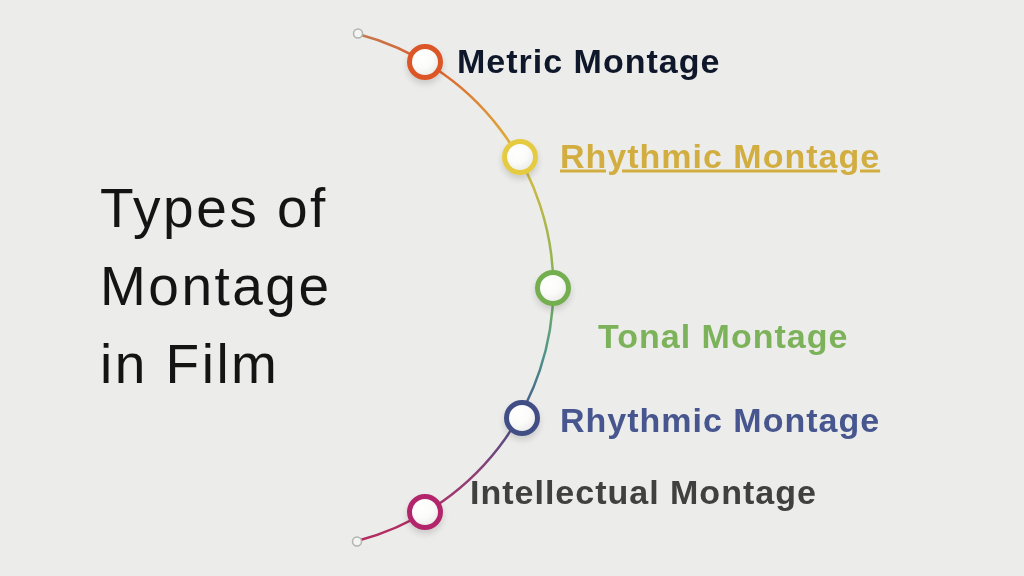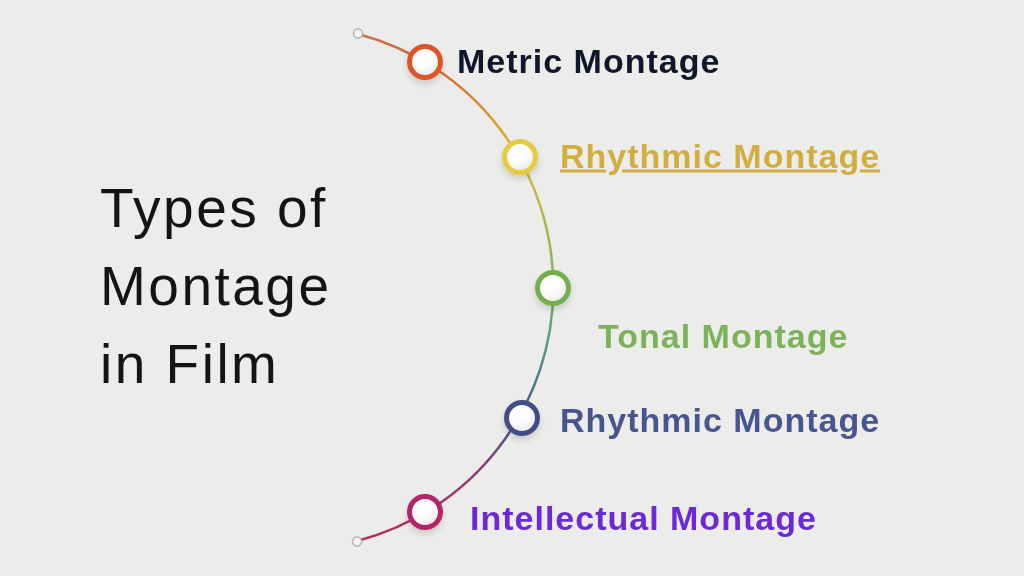--- a/index.html
+++ b/index.html
@@ -75,15 +75,15 @@
   <div class="node" style="left: 407px; top: 44px; border-color: rgb(220, 85, 38);"></div>
   <div class="node" style="left: 502px; top: 139px; border-color: rgb(229, 203, 66);"></div>
   <div class="node" style="left: 535px; top: 270px; border-color: rgb(115, 174, 79);"></div>
   <div class="node" style="left: 504px; top: 400px; border-color: rgb(65, 78, 133);"></div>
   <div class="node" style="left: 407px; top: 494px; border-color: rgb(179, 37, 107);"></div>
 
   <span class="label" style="left: 457px; top: 61px; color: #0f172a;">Metric Montage</span>
   <span class="label" style="left: 560px; top: 156px; color: rgb(210, 174, 65); text-decoration: underline;">Rhythmic Montage</span>
   <span class="label" style="left: 598px; top: 289px; color: rgb(124, 178, 89); margin-top: 47px;">Tonal Montage</span>
   <span class="label" style="left: 560px; top: 420px; color: rgb(71, 86, 143);">Rhythmic Montage</span>
-  <span class="label" style="left: 470px; top: 518px; color: #6d28d9;">Intellectual Montage</span>
+  <span class="label" style="left: 470px; top: 492px; color: #404040;">Intellectual Montage</span>
 
 </div>
 
 </body></html>

